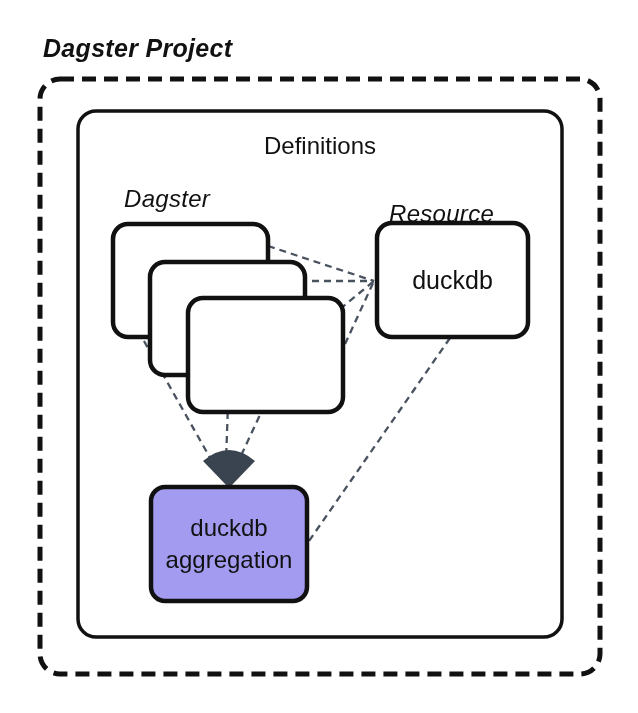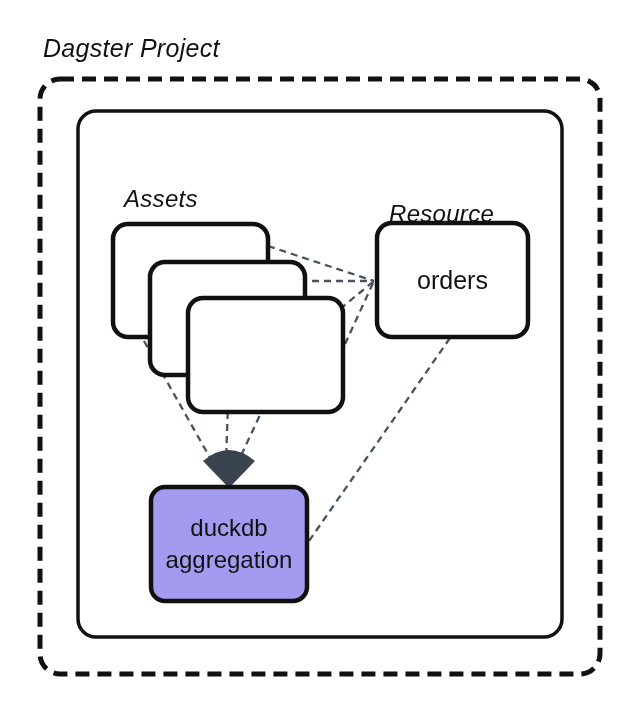--- a/index.html
+++ b/index.html
@@ -30,21 +30,21 @@
     font-style: italic;
     font-size: 24px;
     font-weight: 500;
     letter-spacing: 0.3px;
   }
   #title-label {
     left: 43px;
     top: 34px;
     font-style: italic;
     font-size: 25px;
-    font-weight: 400;
+    font-weight: 700;
     letter-spacing: 0.3px;
   }
   #definitions-label {
     left: 78px;
     top: 132px;
     width: 484px;
     text-align: center;
     font-size: 24px;
   }
   #assets-label {
@@ -110,22 +110,23 @@
 
     <rect x="377" y="223" width="151" height="114" rx="15" stroke-width="4.5" fill="#ffffff" stroke="#111111"></rect>
 
     <path d="M203,461 Q216,450 229,450 Q242,450 255,461 L229,488 Z" stroke="none" fill="#3A4450"></path>
 
     <rect x="151" y="487" width="156" height="114" rx="14" stroke-width="4.5" stroke="#111111" fill="#A29BF0"></rect>
   </svg>
 
   <div class="label" id="title-label">Dagster Project</div>
 
+  <div class="label" id="definitions-label">Definitions</div>
 
-  <div class="label group-label" id="assets-label">Assets</div>
+  <div class="label group-label" id="assets-label">Dagster</div>
 
   <div class="label group-label" id="resource-label">Resource</div>
 
-  <div class="node-label" id="duckdb-label">orders</div>
+  <div class="node-label" id="duckdb-label">duckdb</div>
 
   <div class="node-label" id="orders-label">duckdb aggregation</div>
 
 </div>
 
 </body></html>

